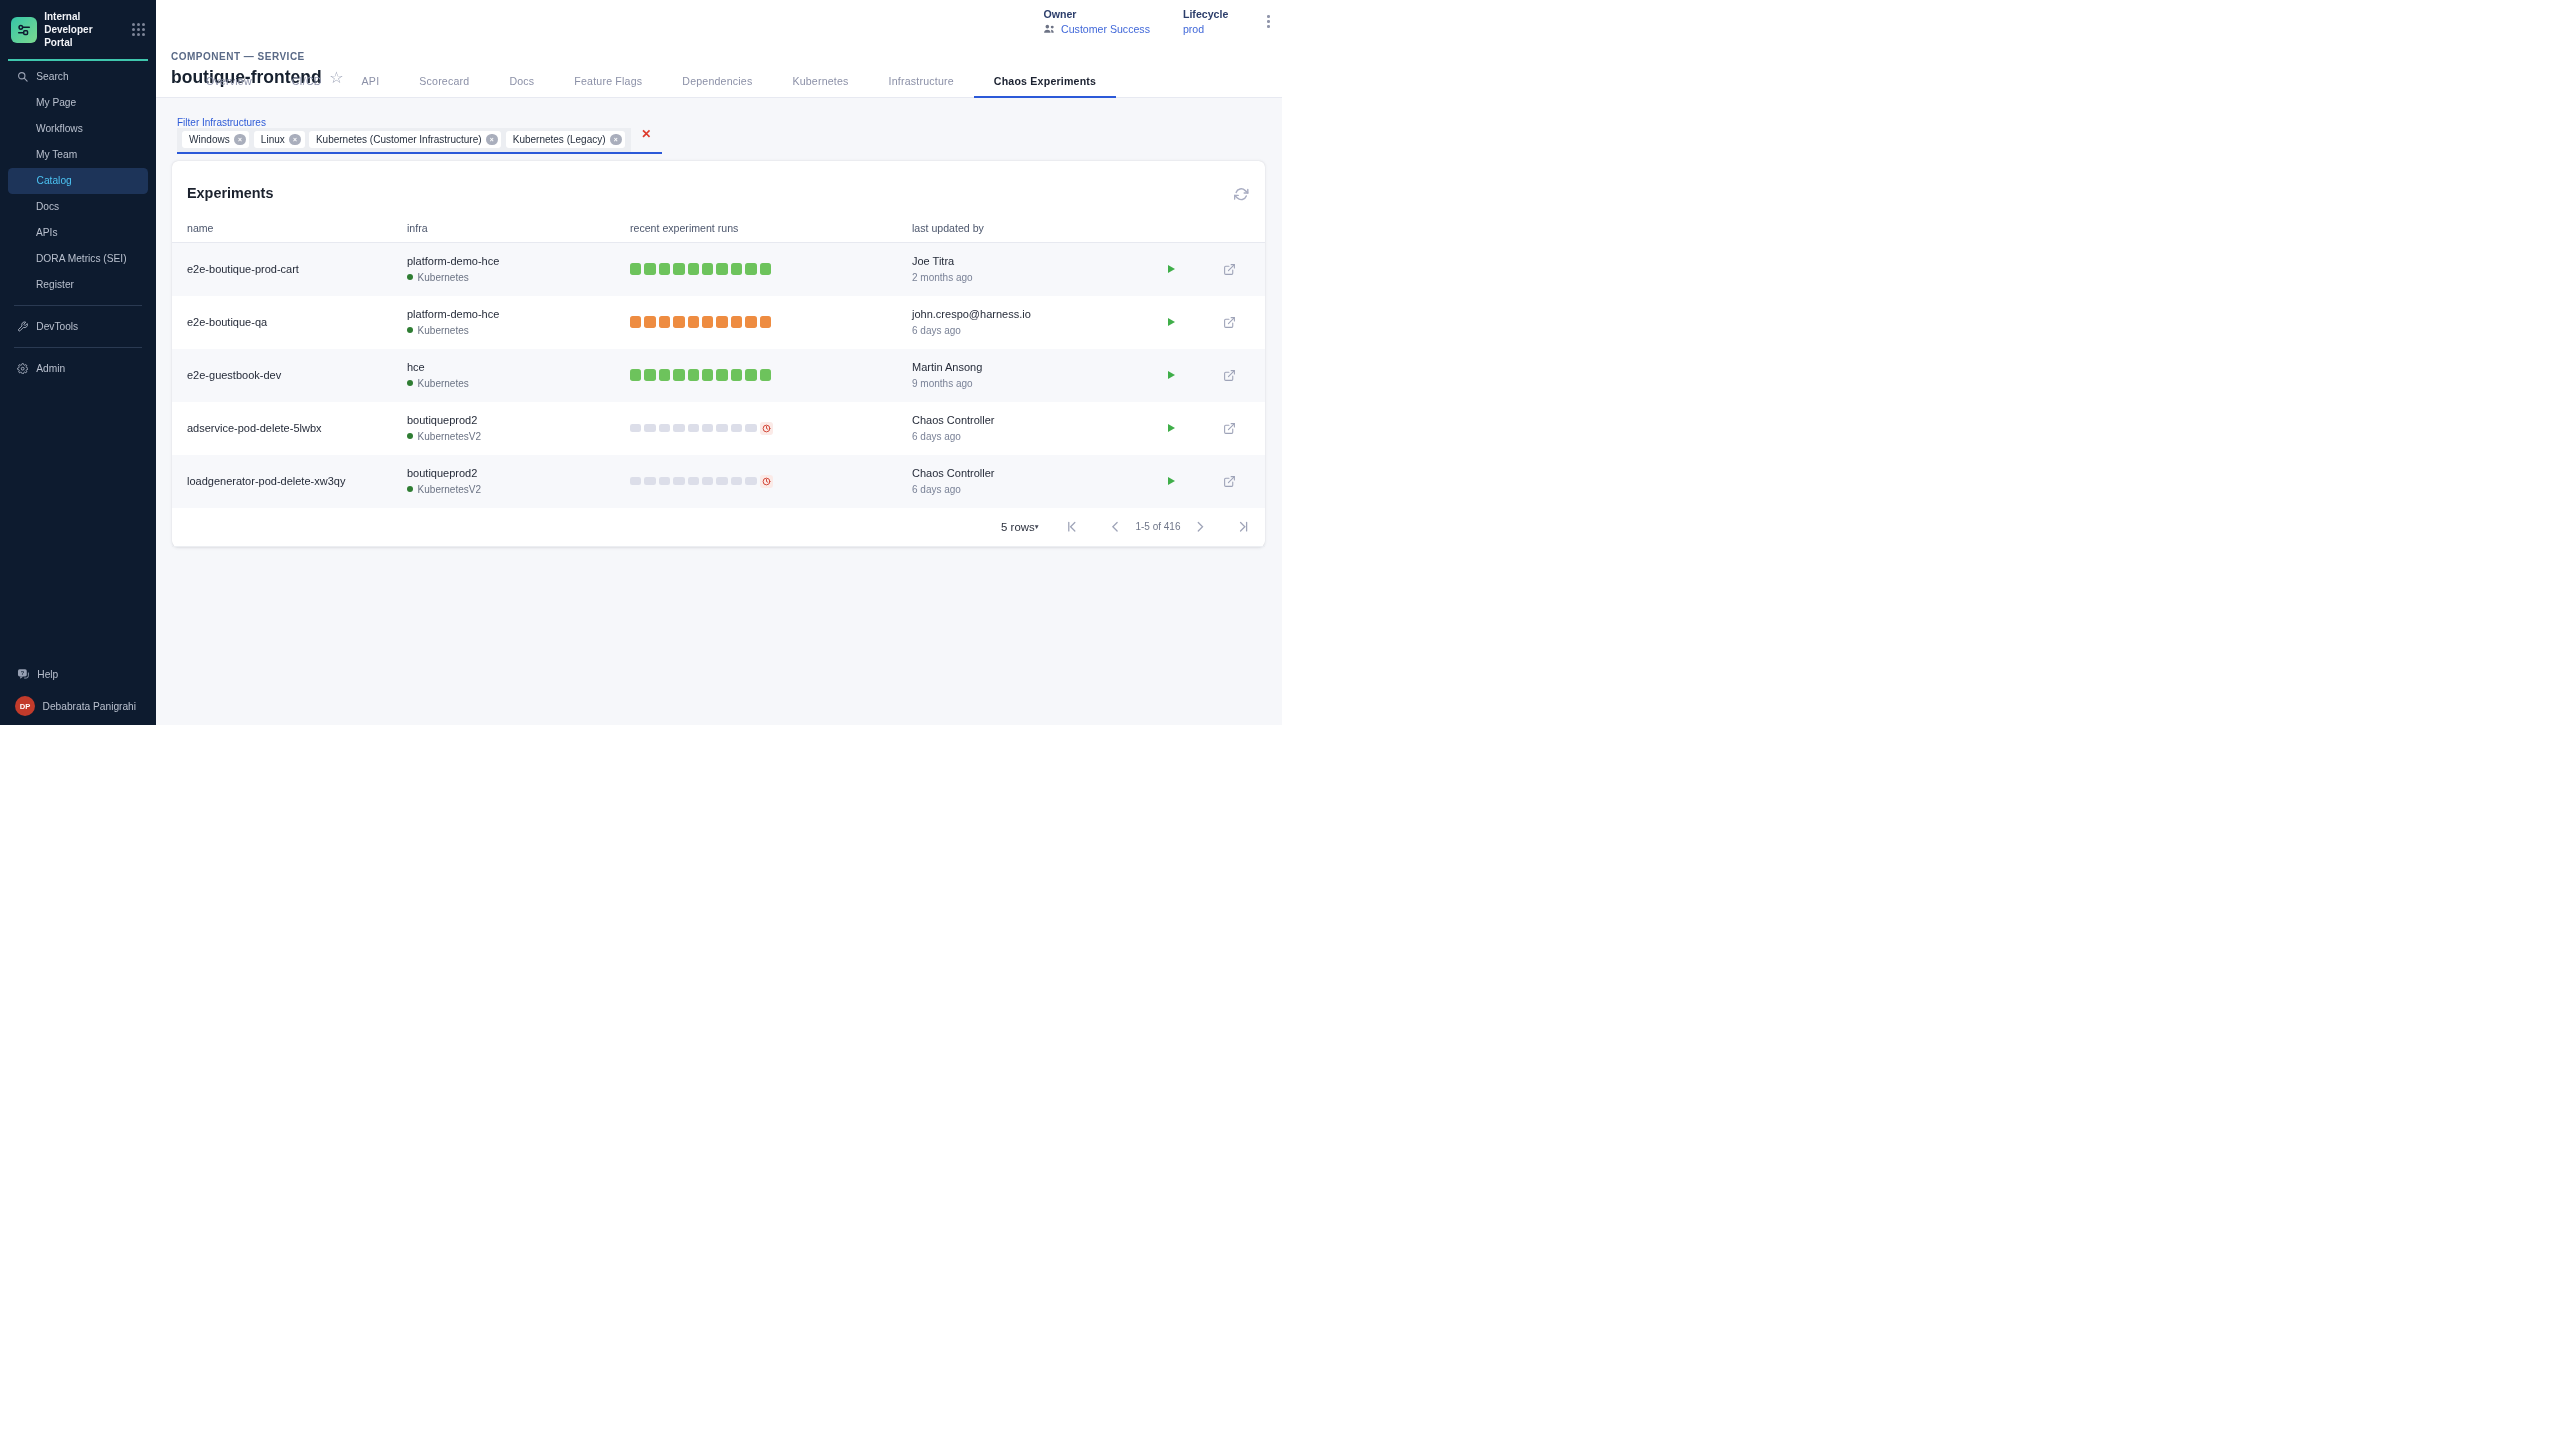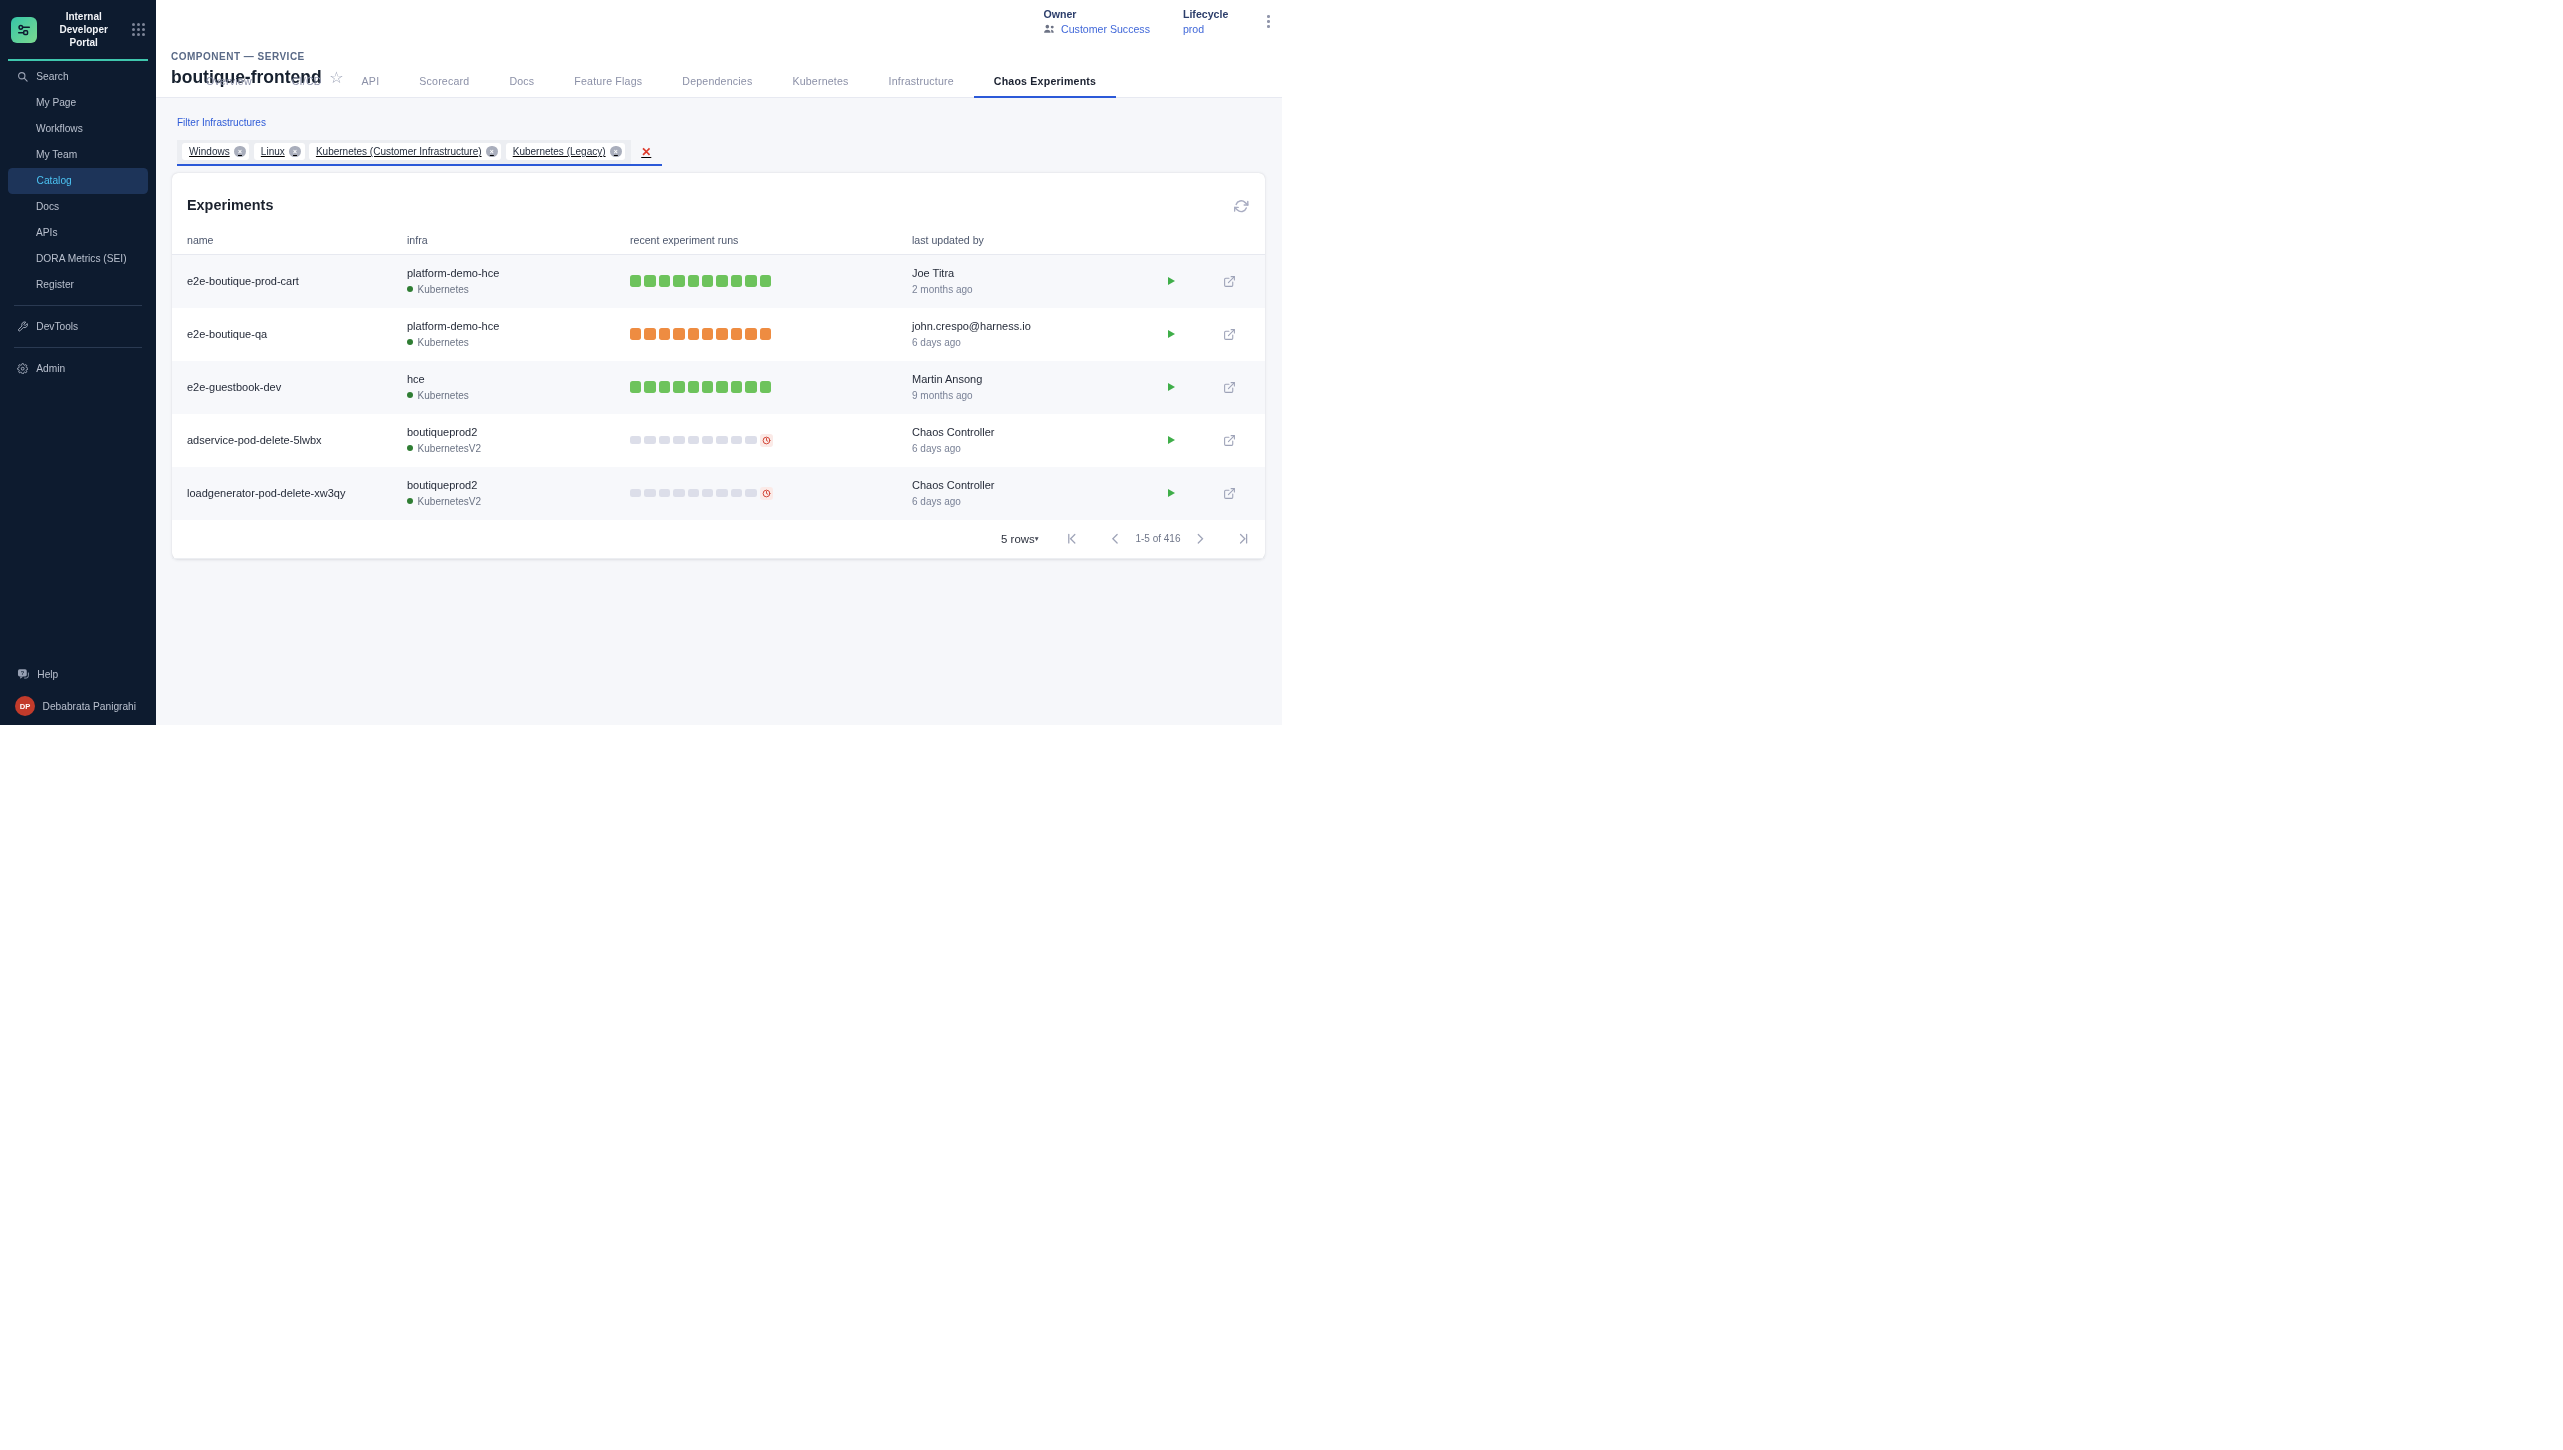--- a/index.html
+++ b/index.html
@@ -3,21 +3,21 @@
 <meta charset="utf-8">
 <style>
   * { margin:0; padding:0; box-sizing:border-box; }
   html,body { width:1282px; height:725px; font-family:"Liberation Sans", sans-serif; }
   .app { width:1282px; height:725px; display:flex; overflow:hidden; background:#fff; position:relative; }
 
   
   .sidebar { width:156px; min-width:156px; background:#0d1b2f; color:#b9c0ce; position:relative; display:flex; flex-direction:column; }
   .logo-row { display:flex; align-items:center; padding:10px 10.6px 10px 10.6px; gap:7.6px; cursor:pointer; }
   .logo-badge { width:26px; height:26px; border-radius:6px; background:linear-gradient(135deg,#35c6a9,#7cd98f); display:flex; align-items:center; justify-content:center; flex:none; }
-  .logo-title { font-size:10px; line-height:1.3; font-weight:700; color:#f2f4f8; width:79px;text-align:center; }
+  .logo-title { font-size:10px; line-height:1.3; font-weight:700; color:#f2f4f8; width:79px; }
   .waffle { margin-left:auto; display:grid; grid-template-columns:repeat(3,3px); grid-gap:2.3px; cursor:pointer; }
   .waffle i { width:3px; height:3px; border-radius:50%; background:#7d8598; display:block; }
   .teal-rule { height:1.5px; background:#3fc6ad; margin:0 7.6px; }
   .nav { margin-top:3px; }
   .side-item { height:26px; display:flex; align-items:center; padding-left:16.7px; font-size:10.2px; color:#b9c0ce; cursor:pointer; }
   .side-item .ic { width:12px; height:12px; margin-right:7.6px; flex:none; display:flex; align-items:center; justify-content:center; }
   .side-item.no-ic { padding-left:36px; }
   .side-item.active { background:#1d3459; color:#4cc3f3; border-radius:4.6px; margin:0 7.6px; padding-left:29px; }
   .side-rule { height:0.8px; background:#2a3a52; margin:7.6px 13.7px; }
   .side-foot-help { position:absolute; bottom:44px; left:16.7px; display:flex; align-items:center; gap:7.6px; font-size:10.2px; color:#b9c0ce; cursor:pointer; }
@@ -39,21 +39,21 @@
   .kebab i { width:2.7px; height:2.7px; border-radius:50%; background:#9095aa; display:block; }
 
   .tabbar { height:33px; border-bottom:0.8px solid #e7e9f1; display:flex; padding-left:30px; background:#fff; }
   .tab { position:relative; display:flex; align-items:center; padding:0 20px; font-size:10.6px; letter-spacing:0.2px; color:#8b90a7; font-weight:500; cursor:pointer; white-space:nowrap; }
   .tab.active { color:#1b2130; font-weight:700; }
   .tab.active::after { content:""; position:absolute; left:0; right:0; bottom:-0.8px; height:2.3px; background:#2b59d8; }
 
   .content { flex:1; background:#f6f7fa; overflow:hidden; }
   .filter-wrap { margin:19px 0 0 21px; }
   .filter-label { font-size:10px; color:#2e5bd7; }
-  .filter-input { display:inline-flex; align-items:center; border-bottom:2.3px solid #2b59d8; margin-top:12px;text-decoration:underline; }
+  .filter-input { display:inline-flex; align-items:flex-start; border-bottom:2.3px solid #2b59d8; margin-top:0; }
   .chipbox { display:inline-flex; align-items:center; gap:4.6px; background:#eceef2; padding:3px 5.3px; min-height:23.5px; }
   .chip { display:inline-flex; align-items:center; gap:4.6px; background:#fff; border-radius:3px; padding:3px 3.8px 3px 6.8px; font-size:10px; color:#27303f; }
   .chip .x { width:11.4px; height:11.4px; border-radius:50%; background:#a9aebc; color:#fff; font-size:6.8px; font-weight:700; display:flex; align-items:center; justify-content:center; cursor:pointer; border:none; }
   .clear-x { margin:0 10.6px; color:#de3b2c; font-size:12px; font-weight:700; background:none; border:none; cursor:pointer; line-height:1; }
 
   .card { background:#fff; border-radius:6px; margin:7.6px 16.7px 0 16px; box-shadow:0 0 0.8px rgba(40,41,61,.14), 0 0.8px 3px rgba(96,97,112,.16); position:relative; padding-top:24px; }
   .card-title { font-size:14.4px; font-weight:700; color:#1c222e; padding:0 15px; }
   .refresh-btn { position:absolute; top:26px; right:16.7px; background:none; border:none; cursor:pointer; }
 
   .grid-row { display:grid; grid-template-columns:220px 223px 282px 241px 1fr; align-items:center; padding:0 15px; }

